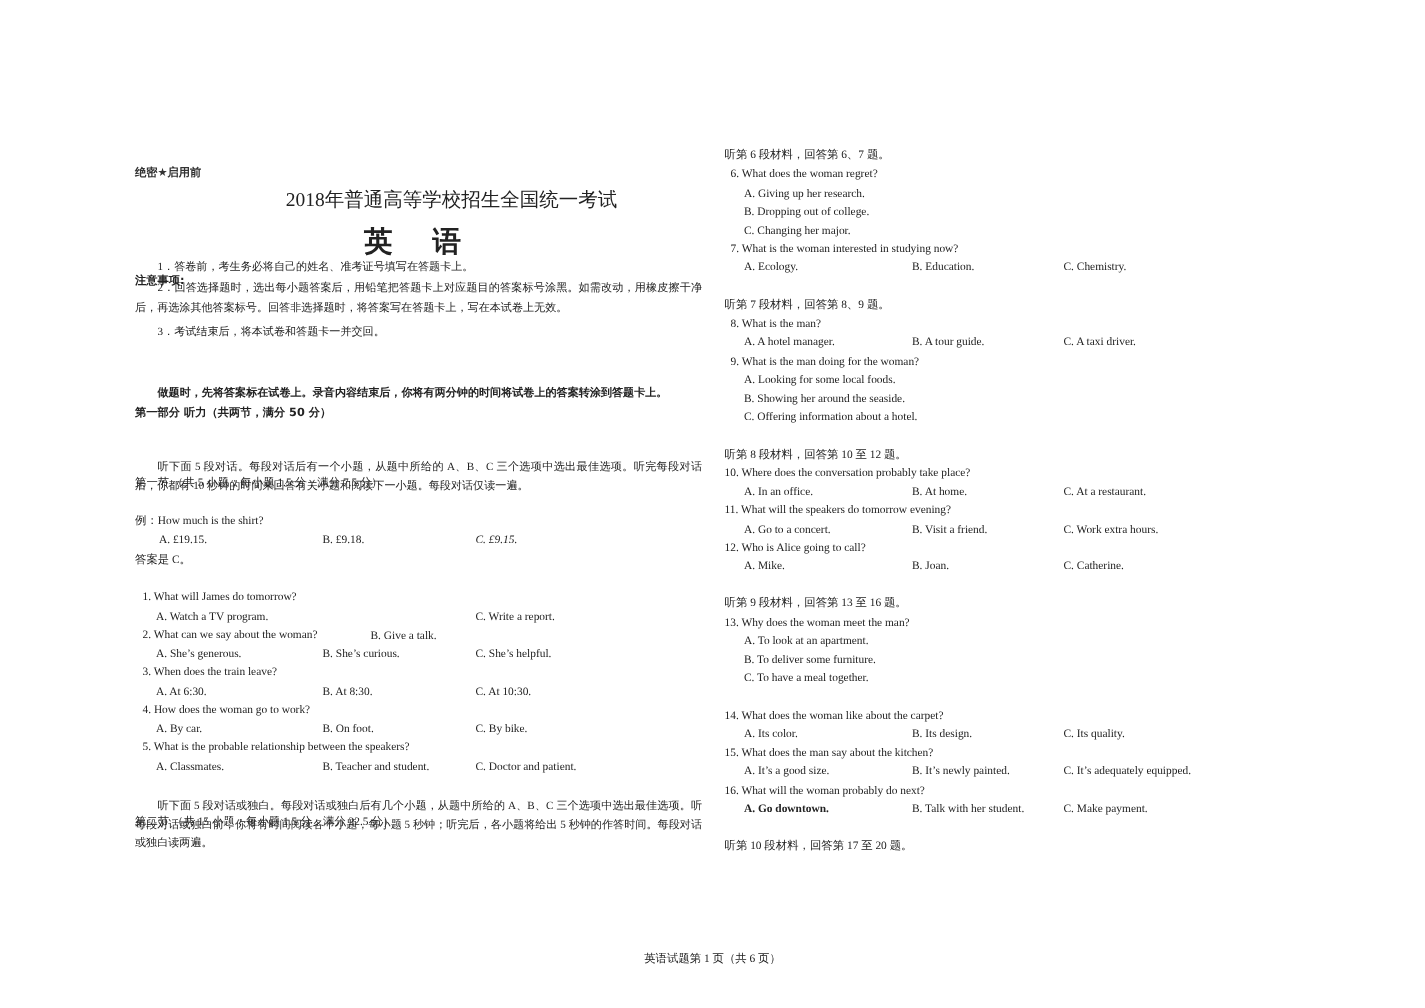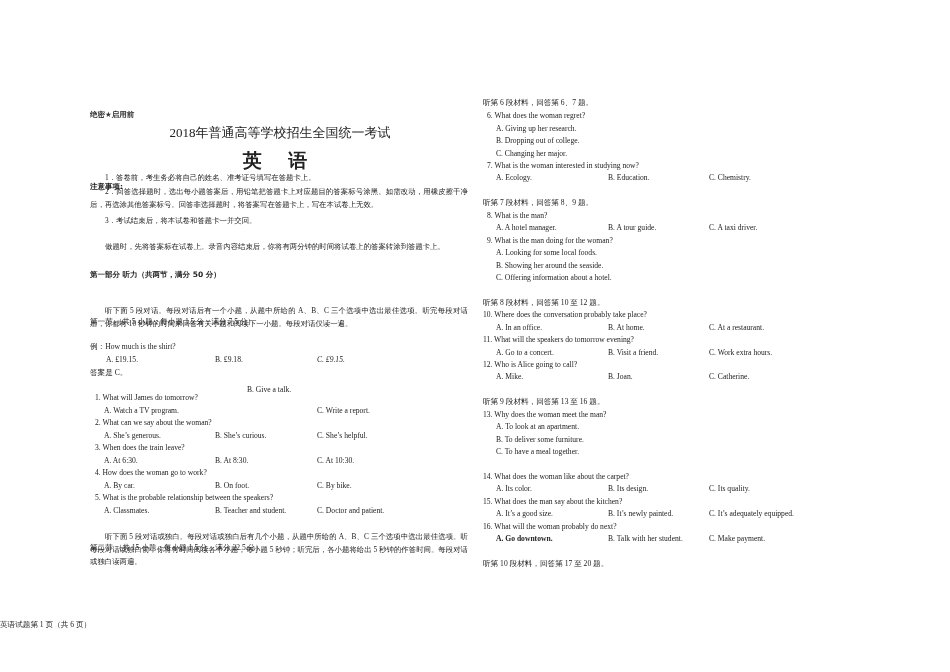--- a/index.html
+++ b/index.html
@@ -1,56 +1,56 @@
 <!DOCTYPE html>
 <html><head>
 <meta charset="utf-8">
 <style>
   html, body { margin: 0; padding: 0; background: #ffffff; }
   body { width: 950px; height: 672px; position: relative; overflow: hidden;
          font-family: "Liberation Serif", "DejaVu Serif", serif; color: #222; }
   .abs { position: absolute; white-space: nowrap; margin-top: 24px; }
   .t { font-size: 7.6px; line-height: 12.4px; }
   .secret { left: 90px; top: 86px; font-family: "DejaVu Sans", sans-serif; font-size: 7.5px; font-weight: bold; color: #333; }
-  .title { left: 0; width: 560px; text-align: center; top: 100px; font-size: 13px; color: #222; }
+  .title { left: 0; width: 560px; text-align: center; top: 100px; font-size: 13px; color: #222; padding-left: 21px; }
   .subject { left: 0; width: 560px; text-align: center; top: 124px; font-size: 19px; letter-spacing: 10px; font-family: "DejaVu Sans", sans-serif; font-weight: bold; color: #222; }
   .notice-h { left: 90px; top: 158px; font-family: "DejaVu Sans", sans-serif; font-weight: bold; font-size: 7.5px; }
   .bold-h { font-family: "DejaVu Sans", sans-serif; font-weight: bold; font-size: 7.5px; }
   .para { position: absolute; left: 90px; width: 378px; font-size: 7.4px; line-height: 12.6px; text-indent: 15px; white-space: normal; text-align: justify; }
   .q { position: absolute; font-size: 7.6px; line-height: 12.4px; white-space: nowrap; }
   .opt { position: absolute; font-size: 7.6px; line-height: 12.4px; white-space: nowrap; }
-  .footer { left: 0; width: 950px; text-align: left; top: 596px; font-size: 7.6px; }
+  .footer { left: 0; width: 950px; text-align: center; top: 610px; font-size: 7.6px; }
 </style>
 </head>
 <body>
 
 <div class="abs secret">绝密★启用前</div>
 <div class="abs title">2018年普通高等学校招生全国统一考试</div>
 <div class="abs subject">英 语</div>
 
 <div class="abs notice-h">注意事项:</div>
 <div class="para" style="top:172px;">1．答卷前，考生务必将自己的姓名、准考证号填写在答题卡上。</div>
 <div class="para" style="top:186px;">2．回答选择题时，选出每小题答案后，用铅笔把答题卡上对应题目的答案标号涂黑。如需改动，用橡皮擦干净后，再选涂其他答案标号。回答非选择题时，将答案写在答题卡上，写在本试卷上无效。</div>
 <div class="para" style="top:215px;">3．考试结束后，将本试卷和答题卡一并交回。</div>
 
 <div class="abs bold-h" style="left:90px; top:246px;">第一部分 听力（共两节，满分 50 分）</div>
-<div class="para" style="top:241px;">做题时，先将答案标在试卷上。录音内容结束后，你将有两分钟的时间将试卷上的答案转涂到答题卡上。</div>
+<div class="para" style="top:256px;font-weight:bold;">做题时，先将答案标在试卷上。录音内容结束后，你将有两分钟的时间将试卷上的答案转涂到答题卡上。</div>
 
 <div class="abs t" style="left:90px; top:292px;">第一节 （共 5 小题；每小题 1.5 分，满分 7.5 分）</div>
 <div class="para" style="top:305px;">听下面 5 段对话。每段对话后有一个小题，从题中所给的 A、B、C 三个选项中选出最佳选项。听完每段对话后，你都有 10 秒钟的时间来回答有关小题和阅读下一小题。每段对话仅读一遍。</div>
 
 <div class="q" style="left:90px; top:341px;">例：How much is the shirt?</div>
 <div class="opt" style="left:106px; top:354px;">A. £19.15.</div>
 <div class="opt" style="left:215px; top:354px;">B. £9.18.</div>
 <div class="opt" style="left:317px; top:354px;font-style:italic;">C. £9.15.</div>
 <div class="q" style="left:90px; top:367px;">答案是 C。</div>
 
 <div class="q" style="left:95px; top:392px;">1. What will James do tomorrow?</div>
 <div class="opt" style="left:104px; top:405px;">A. Watch a TV program.</div>
-<div class="opt" style="left:215px; top:384px;padding-left:32px;">B. Give a talk.</div>
+<div class="opt" style="left:215px; top:418px;padding-left:32px;">B. Give a talk.</div>
 <div class="opt" style="left:317px; top:405px;">C. Write a report.</div>
 
 <div class="q" style="left:95px; top:417px;">2. What can we say about the woman?</div>
 <div class="opt" style="left:104px; top:430px;">A. She’s generous.</div>
 <div class="opt" style="left:215px; top:430px;">B. She’s curious.</div>
 <div class="opt" style="left:317px; top:430px;">C. She’s helpful.</div>
 
 <div class="q" style="left:95px; top:442px;">3. When does the train leave?</div>
 <div class="opt" style="left:104px; top:455px;">A. At 6:30.</div>
 <div class="opt" style="left:215px; top:455px;">B. At 8:30.</div>

